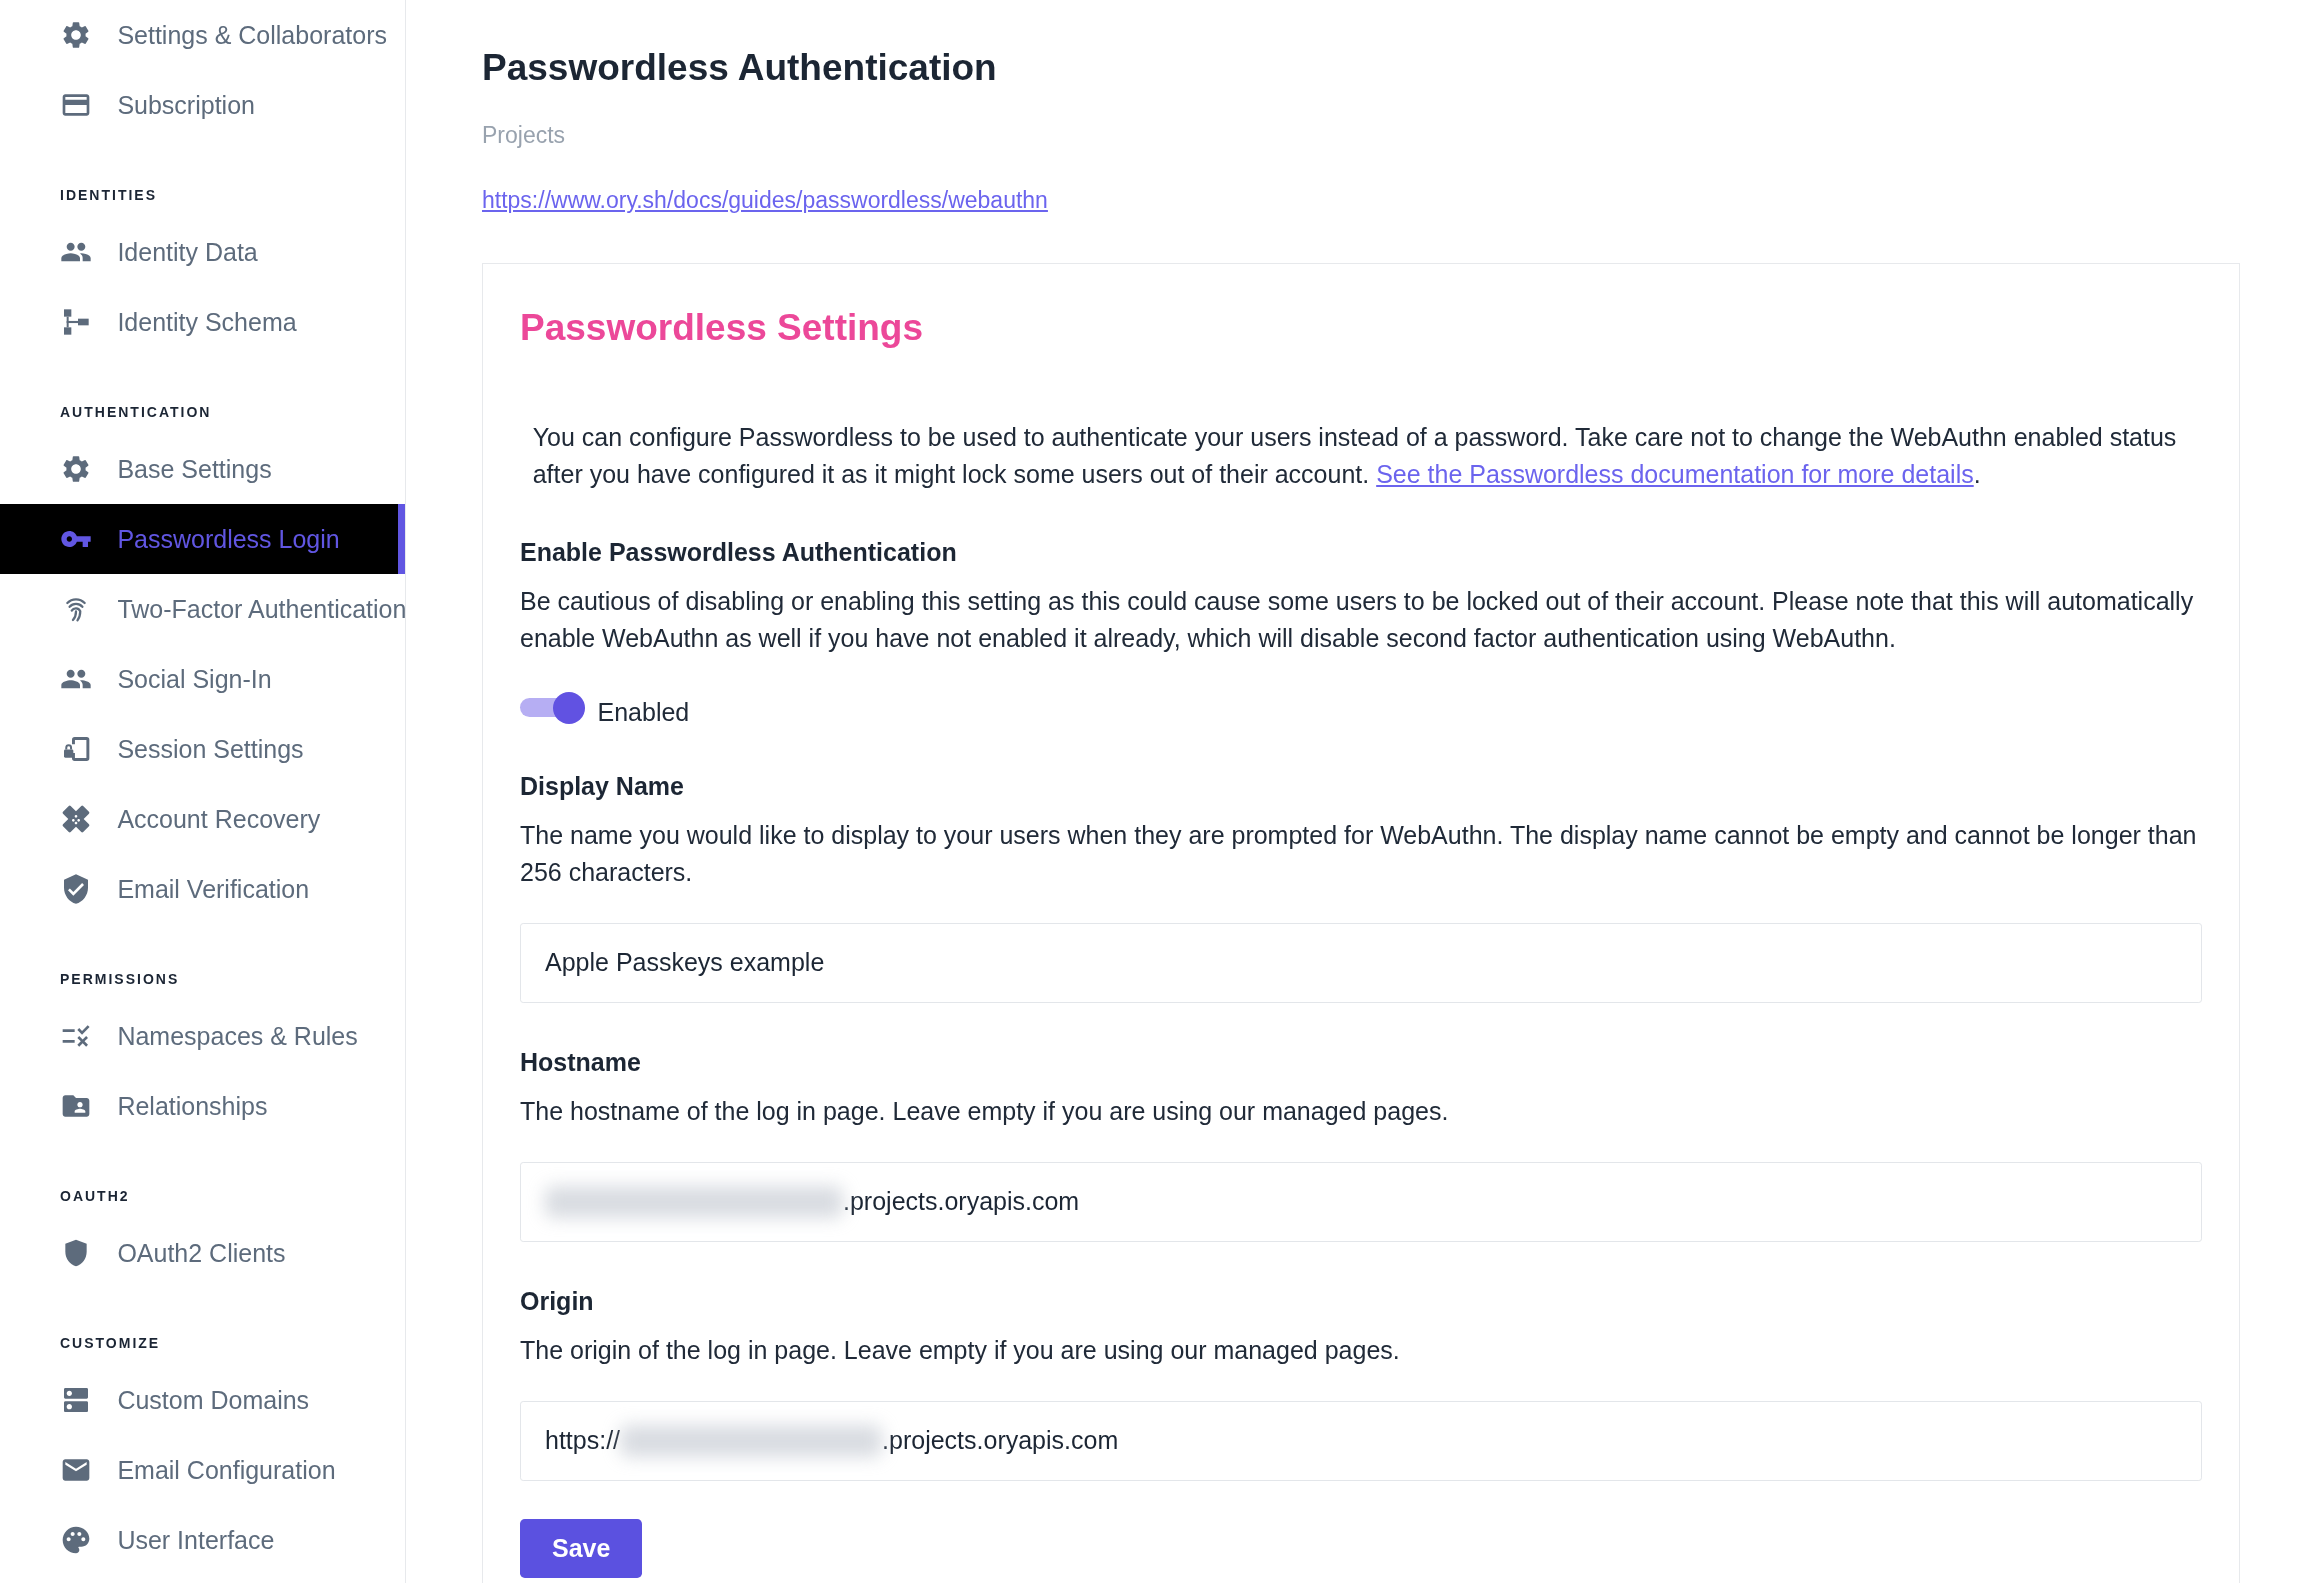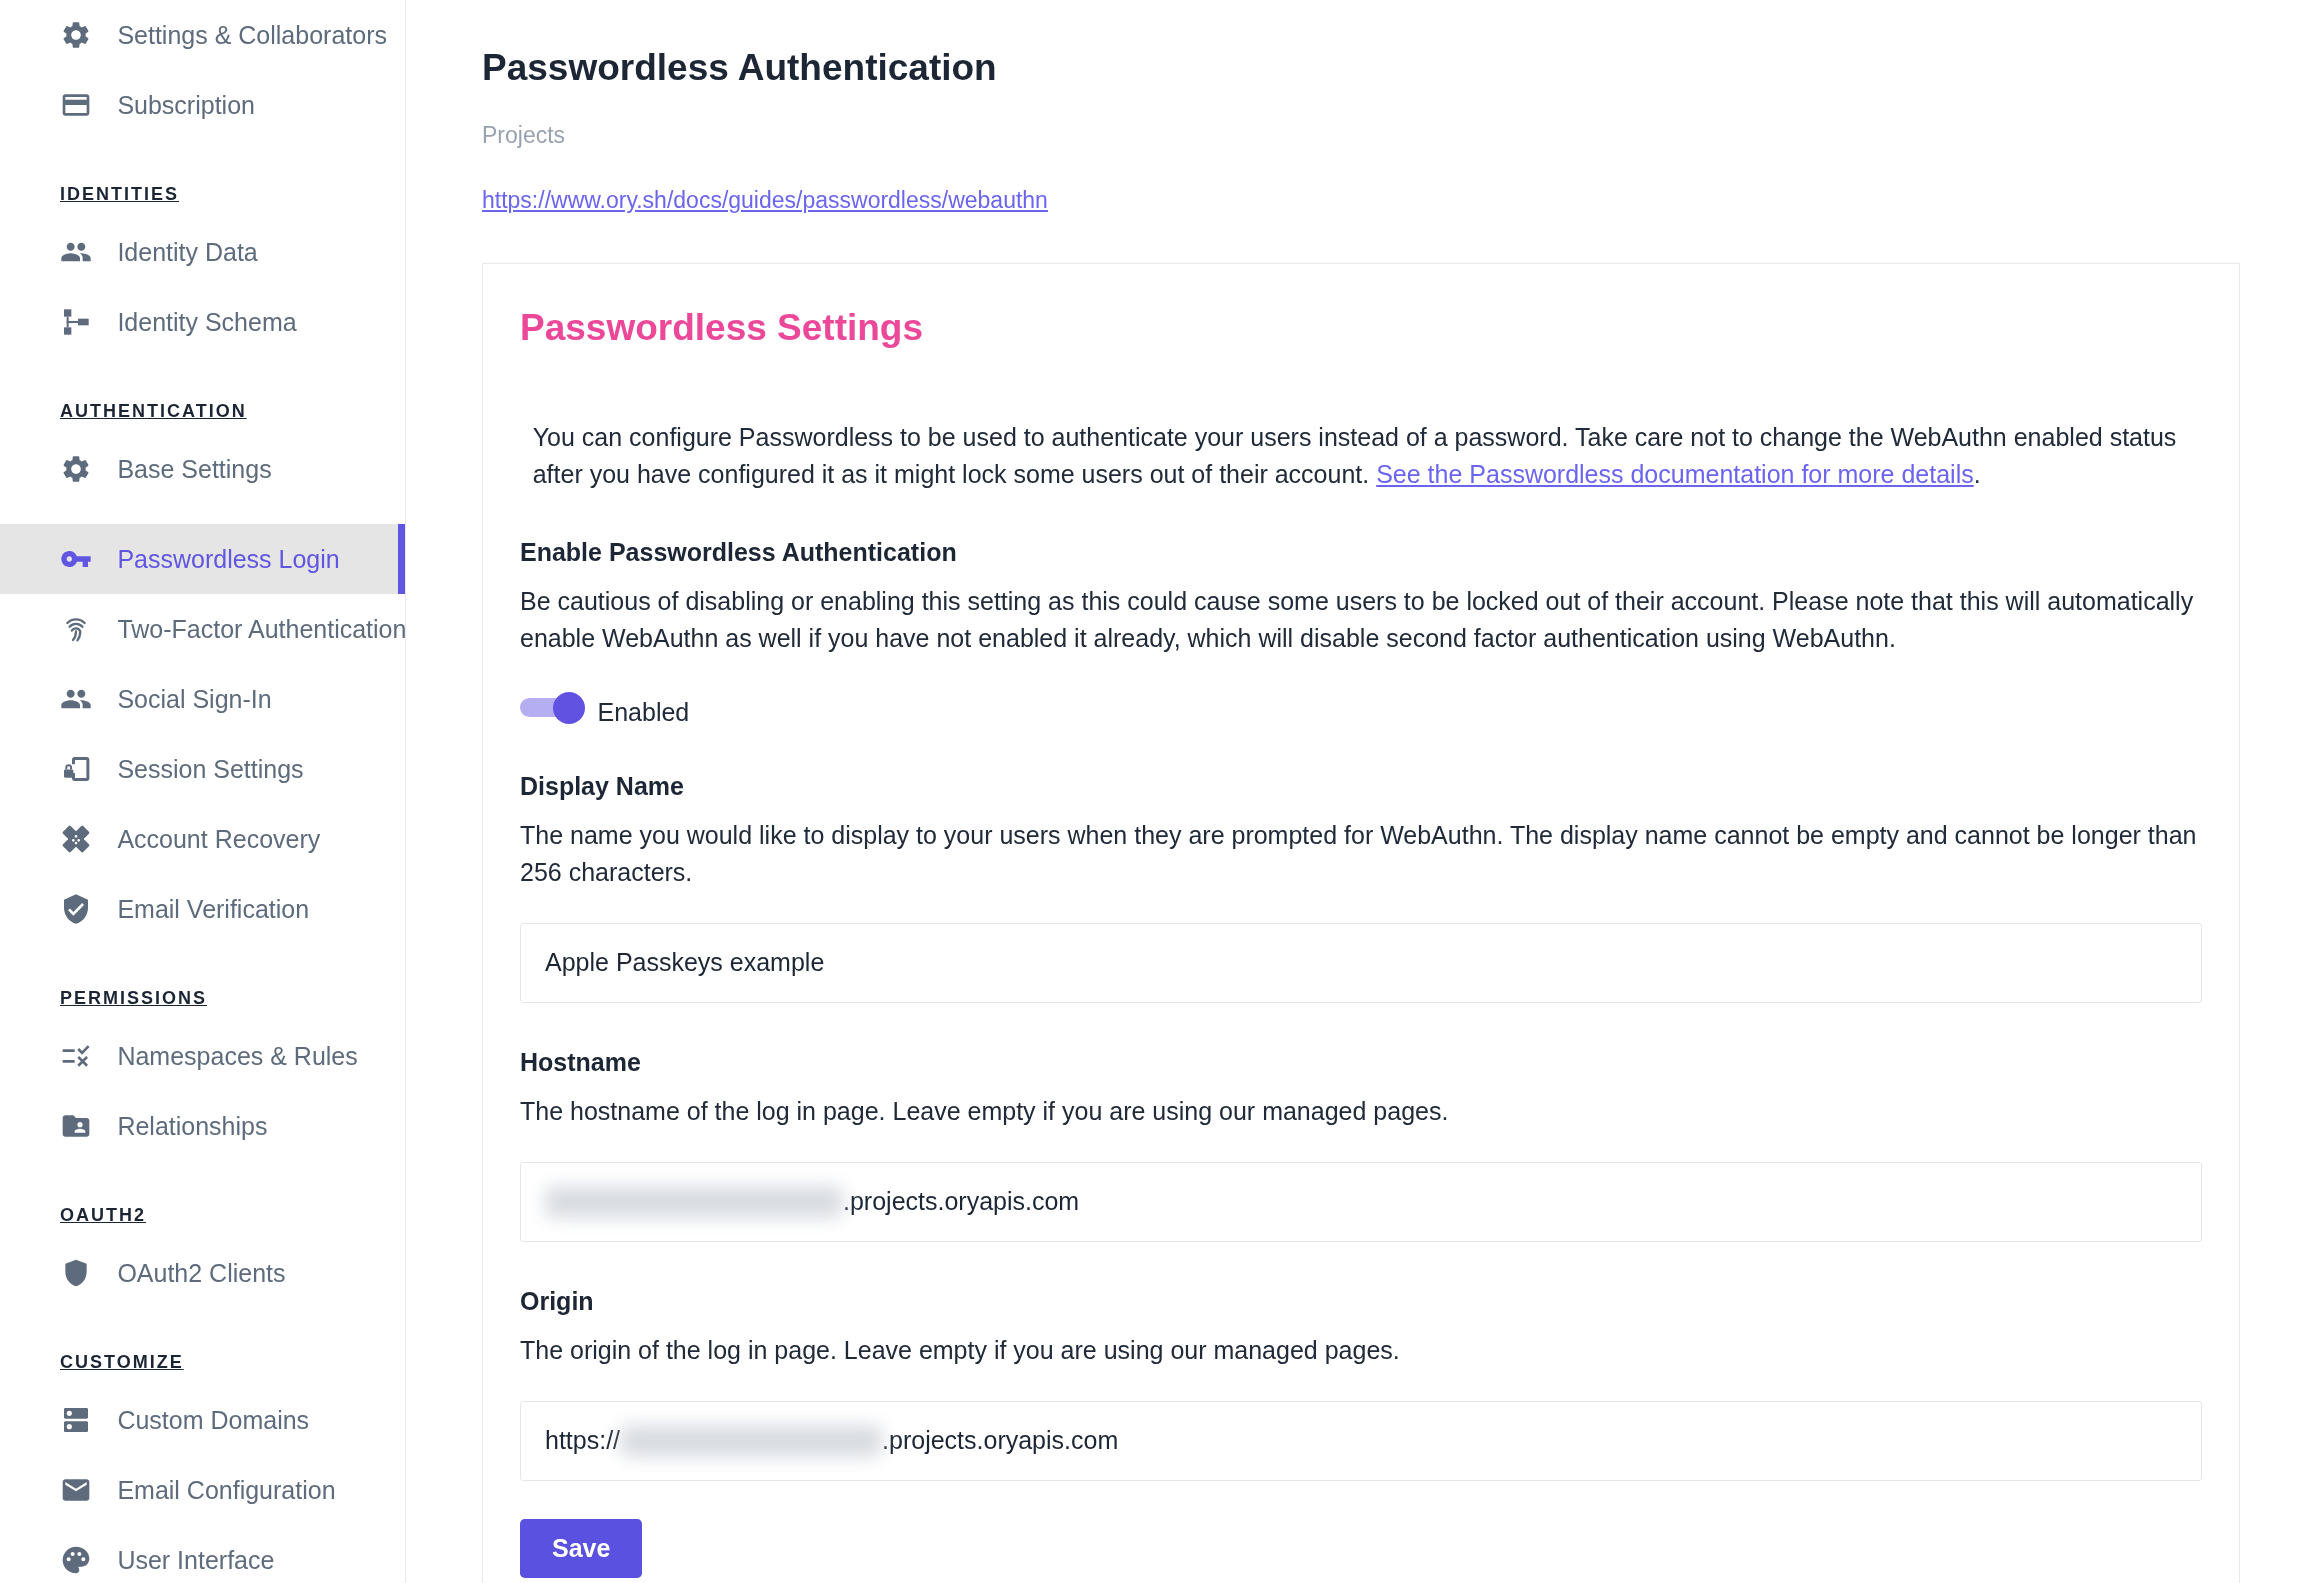--- a/index.html
+++ b/index.html
@@ -9,28 +9,28 @@
 
   
   .sidebar { width:406px; min-width:406px; height:100%;
     border-right:1.6px solid #e7e9ec; background:#ffffff; overflow:hidden; }
   .side-item { display:flex; align-items:center; height:70px; padding-left:60px;
     color:#5d6b7c; cursor:pointer; position:relative; }
   .side-item .icn { width:32px; height:32px; margin-right:25.4px; flex:0 0 32px;
     display:flex; align-items:center; justify-content:center; color:#5d6b7c; }
   .side-item .icn svg { width:32px; height:32px; }
   .side-item .lbl { font-size:25px; color:#5d6b7c; white-space:nowrap; }
-  .side-item.active { background:#e5e5e5;margin-top:20px; }
+  .side-item.active { background:#000000; }
   .side-item.active::after { content:""; position:absolute; right:0; top:0;
     width:7.2px; height:100%; background:#6156e2; }
   .side-item.active .lbl { color:#6156e2; font-weight:500; }
   .side-item.active .icn { color:#6156e2; }
   .side-header { margin-top:32px; height:45px; display:flex; align-items:center;
-    padding-left:60px; font-size:18px; font-weight:700; letter-spacing:2px;
-    color:#1b2534; text-transform:uppercase;text-decoration:underline; }
+    padding-left:60px; font-size:14px; font-weight:700; letter-spacing:2px;
+    color:#1b2534; text-transform:uppercase; }
 
   
   .main { flex:1; padding:29px 79px 0 76px; }
   .page-title { font-size:37px; font-weight:700; color:#1c2634; margin-top:17.5px; }
   .page-subtitle { font-size:23px; color:#98a2ae; margin-top:33px; }
   .doc-link { display:inline-block; font-size:23px; color:#6b64ee;
     text-decoration:underline; margin-top:38px; cursor:pointer; }
 
   .card { margin-top:49px; border:1.6px solid #e7e9ec; background:#ffffff;
     padding:43px 37px 35px 37px; }

